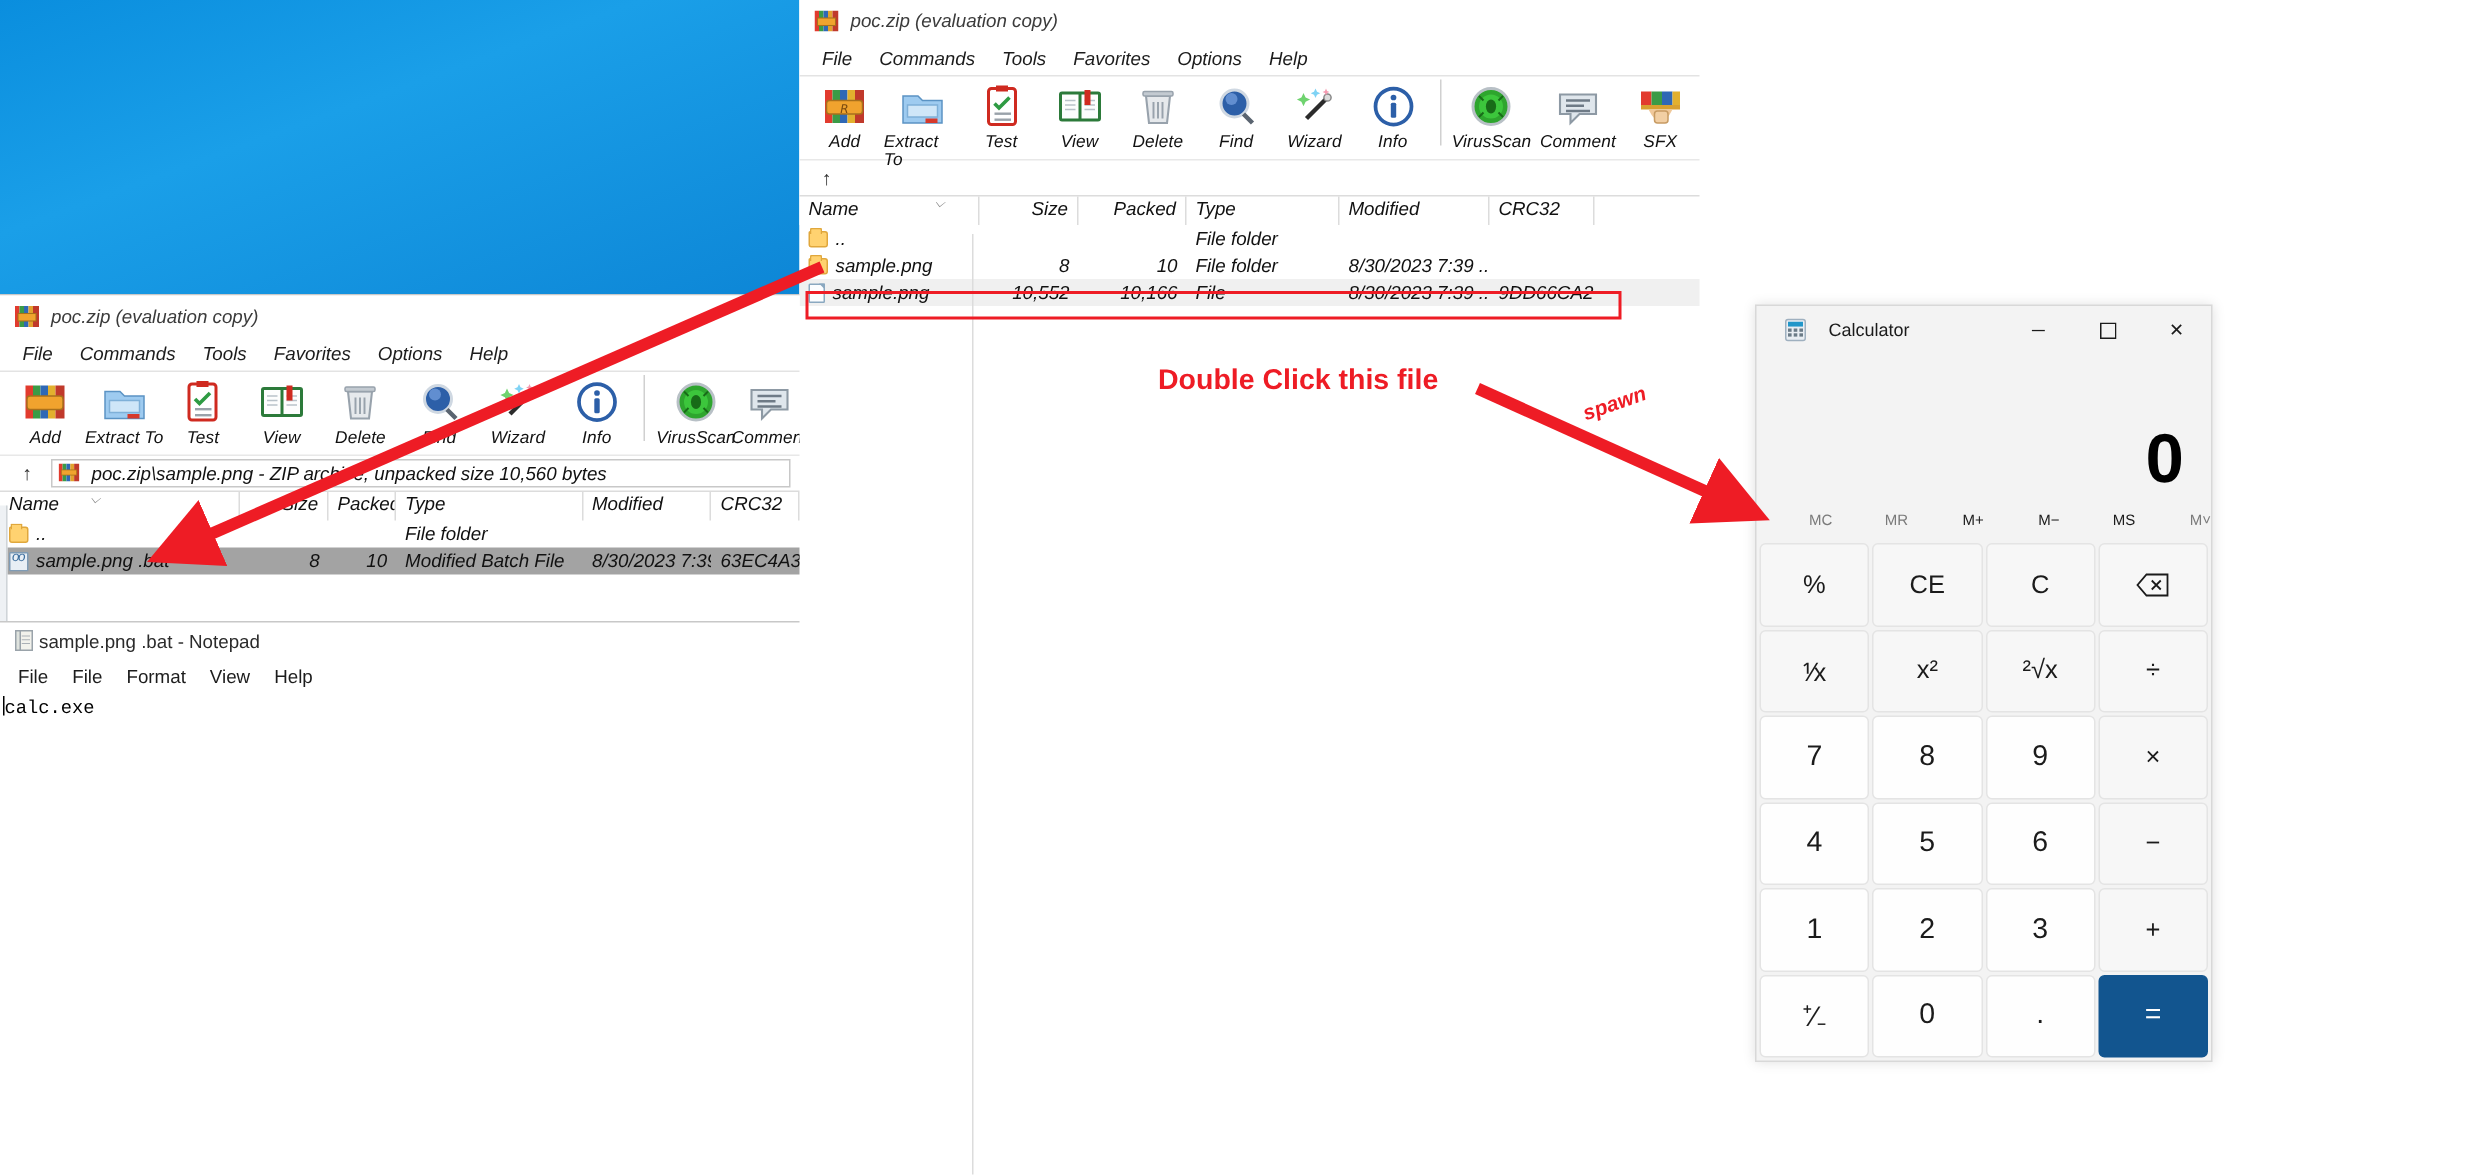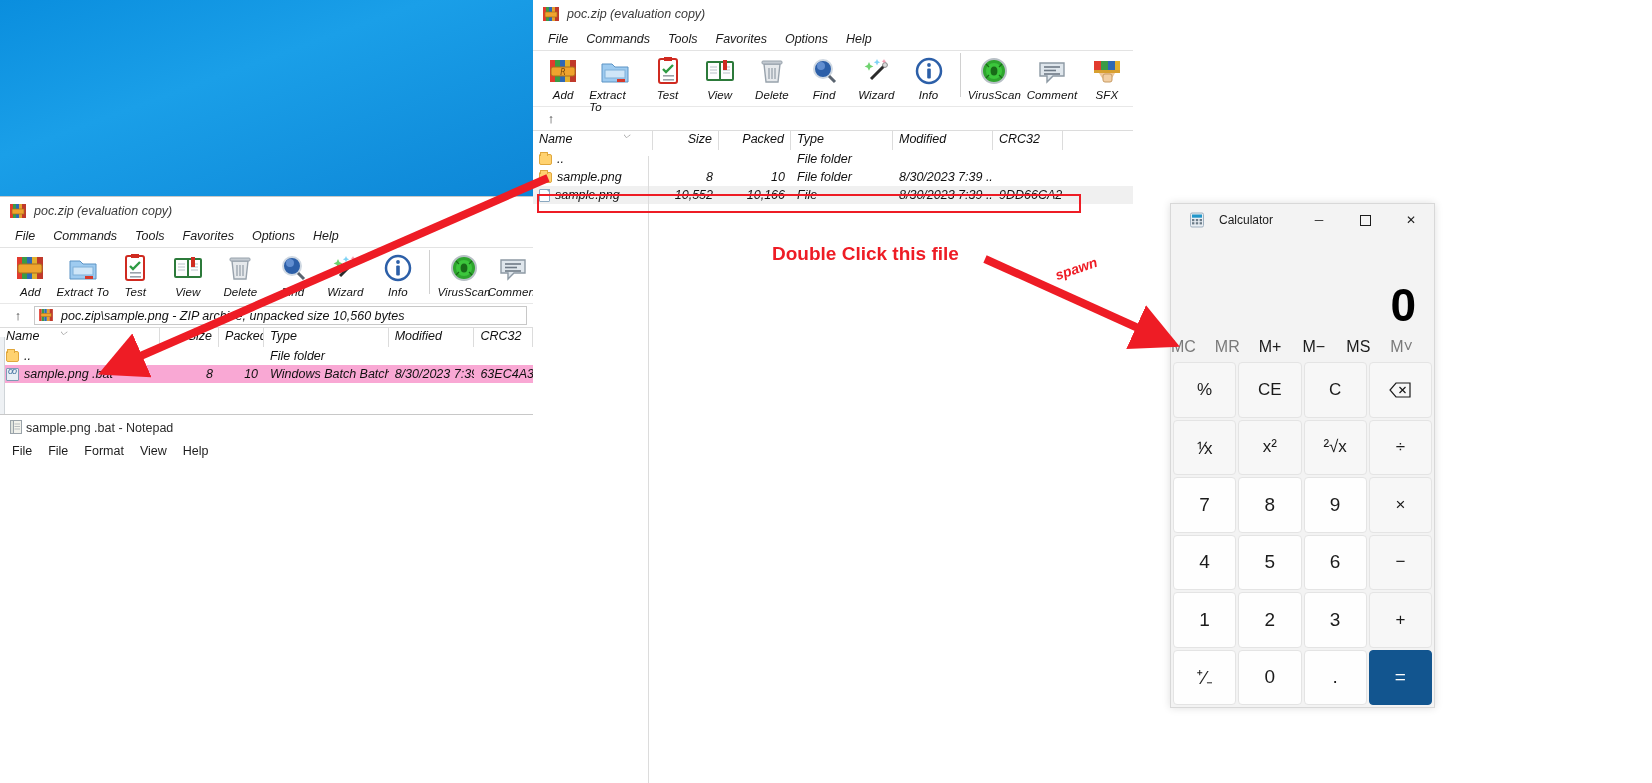--- a/index.html
+++ b/index.html
@@ -49,21 +49,21 @@
     display:flex; align-items:center; gap:6px; padding-left:4px;
     font-size:12.5px; color:#111; margin-right:6px;
   }
   .wr-head {
     display:flex; height:20px; background:#fff; font-size:12.5px;
     color:#111; border-top:1px solid #dcdcdc; position:relative;
   }
   .wr-head .col { border-right:1px solid #dcdcdc; padding:1px 6px; overflow:hidden; white-space:nowrap; }
   .wr-row { display:flex; height:18px; font-size:12.5px; color:#111; align-items:center; }
   .wr-row .cell { padding:0 6px; overflow:hidden; white-space:nowrap; }
-  .wr-row.alt { background:#f9a8d4; }
+  .wr-row.alt { background:#a3a3a3; }
   .wr-row.sel { background:#f0f0f0; }
   .col-name { width:120px; }
   .col-size { width:66px; text-align:right; }
   .col-packed { width:72px; text-align:right; }
   .col-type { width:102px; }
   .col-mod { width:100px; }
   .col-crc { width:70px; }
 
   
   .ico-folder {
@@ -106,21 +106,21 @@
   .calc-title .ic { width:16px;height:16px;margin-left:18px;margin-right:14px; }
   .calc-title .tt { font-size:12px; color:#1b1b1b; flex:1; }
   .calc-btnwin { width:46px; height:32px; display:flex; align-items:center; justify-content:center; font-size:12px; color:#1b1b1b; }
   .calc-nav { height:44px; display:flex; align-items:center; padding-left:14px; gap:14px; }
   .calc-nav .ham { width:20px; height:14px; position:relative; }
   .calc-nav .ham i { position:absolute; left:0; width:20px; height:1.6px; background:#1b1b1b; }
   .calc-mode { font-size:20px; font-weight:bold; color:#161616; }
   .calc-display { flex:0 0 auto; height:96px; display:flex; align-items:flex-end; justify-content:flex-end; padding:0 18px 4px 0; }
   .calc-result { font-size:46px; font-weight:bold; color:#000; line-height:1; }
   .calc-mem { height:30px; display:flex; align-items:center; }
-  .calc-mem div { flex:1; text-align:left; font-size:16px; color:#7a7a7a; }
+  .calc-mem div { flex:1; text-align:right; font-size:10px; color:#7a7a7a; }
   .calc-mem div.on { color:#1b1b1b; }
   .calc-pad { flex:1; display:grid; grid-template-columns:repeat(4,1fr); grid-auto-rows:1fr; gap:2px; padding:0 2px 2px 2px; }
   .ck {
     background:#fbfbfb; border:1px solid #e4e4e4; border-radius:4px;
     display:flex; align-items:center; justify-content:center;
     font-size:15px; color:#1b1b1b; cursor:default;
   }
   .ck.num { background:#fefefe; font-size:19px; }
   .ck.op { background:#f7f7f7; font-size:17px; }
   .ck.eq { background:#12558f; color:#fff; border-color:#12558f; font-size:19px; }
@@ -562,21 +562,21 @@
       <div class="cell" style="width:88px"></div>
       <div class="cell" style="width:60px"></div>
     </div>
     <div class="wr-row alt">
       <div class="cell namecell" style="width:165px">
           <span class="ico-bat"></span>
           <span>sample.png .bat</span>
         </div>
       <div class="cell" style="width:60px;text-align:right">8</div>
       <div class="cell" style="width:46px;text-align:right">10</div>
-      <div class="cell" style="width:128px">Windows Batch Batch</div>
+      <div class="cell" style="width:128px">Modified Batch File</div>
       <div class="cell" style="width:88px">8/30/2023 7:39 ...</div>
       <div class="cell" style="width:60px">63EC4A33</div>
     </div>
   </div>
 </div>
 
 <div style="position:absolute;left:0px;top:337px;width:5px;height:78px;background:#eef1f4;border-right:1px solid #cfd4d8;"></div>
 
 <div id="notepad" style="left:0px; top:414px; width:533px; height:369px; border-top:1px solid #c8c8c8;">
   <div class="np-title">
@@ -593,23 +593,26 @@
     </span>
     <span>sample.png .bat - Notepad</span>
   </div>
   <div class="np-menu">
     <span>File</span>
     <span>File</span>
     <span>Format</span>
     <span>View</span>
     <span>Help</span>
   </div>
+  <div class="np-body">
+    <span class="np-caret"></span><span>calc.exe</span>
+  </div>
 </div>
 
-<div id="calc" style="left:1170px; top:203px; width:265px; height:505px;">
+<div id="calc" style="left:1170px; top:203px; width:305px; height:505px;">
   <div class="calc-title">
     <span class="ic">
       <svg width="16" height="16" viewBox="0 0 16 16">
         <rect x="1.5" y="1" width="13" height="14" rx="1.5" fill="#e9eef3" stroke="#9fb0bf"></rect>
         <rect x="3" y="2.5" width="10" height="3.2" fill="#2196c9"></rect>
         <g fill="#6b7b87">
             <rect x="3" y="7" width="2.4" height="2.2"></rect>
             <rect x="6.8" y="7" width="2.4" height="2.2"></rect>
             <rect x="10.6" y="7" width="2.4" height="2.2"></rect>
         <rect x="3" y="10.2" width="2.4" height="2.2"></rect>

